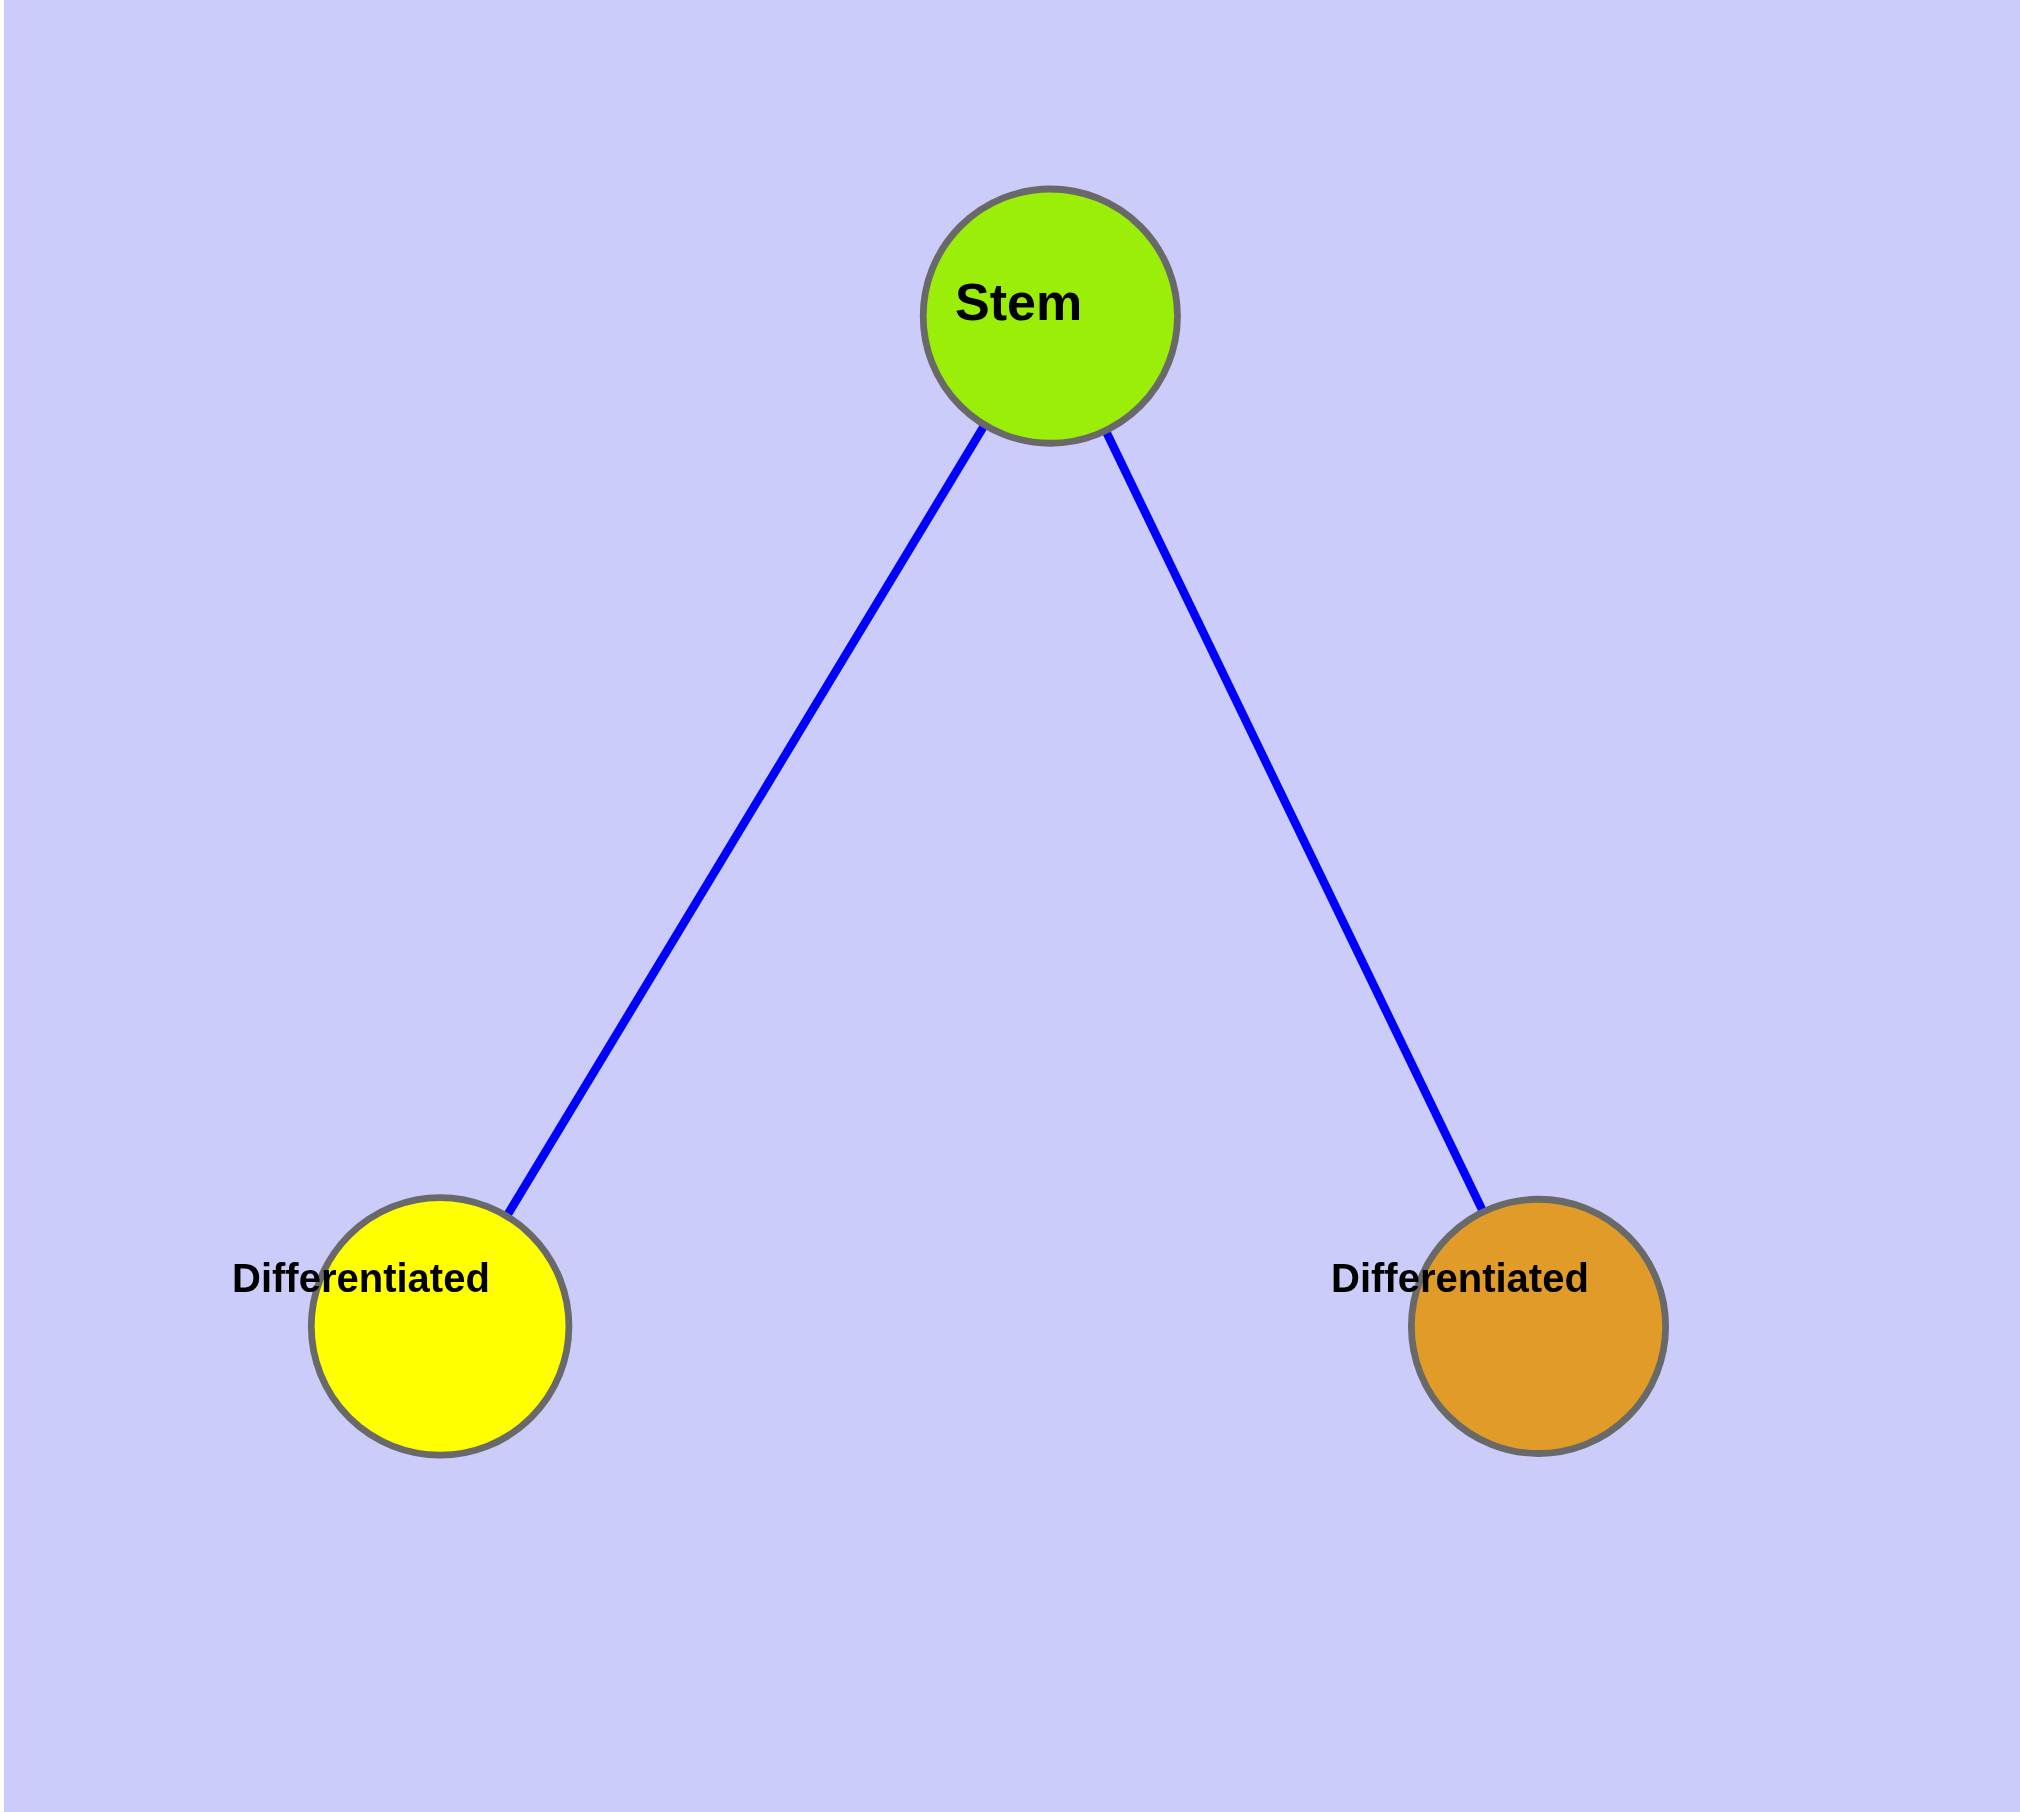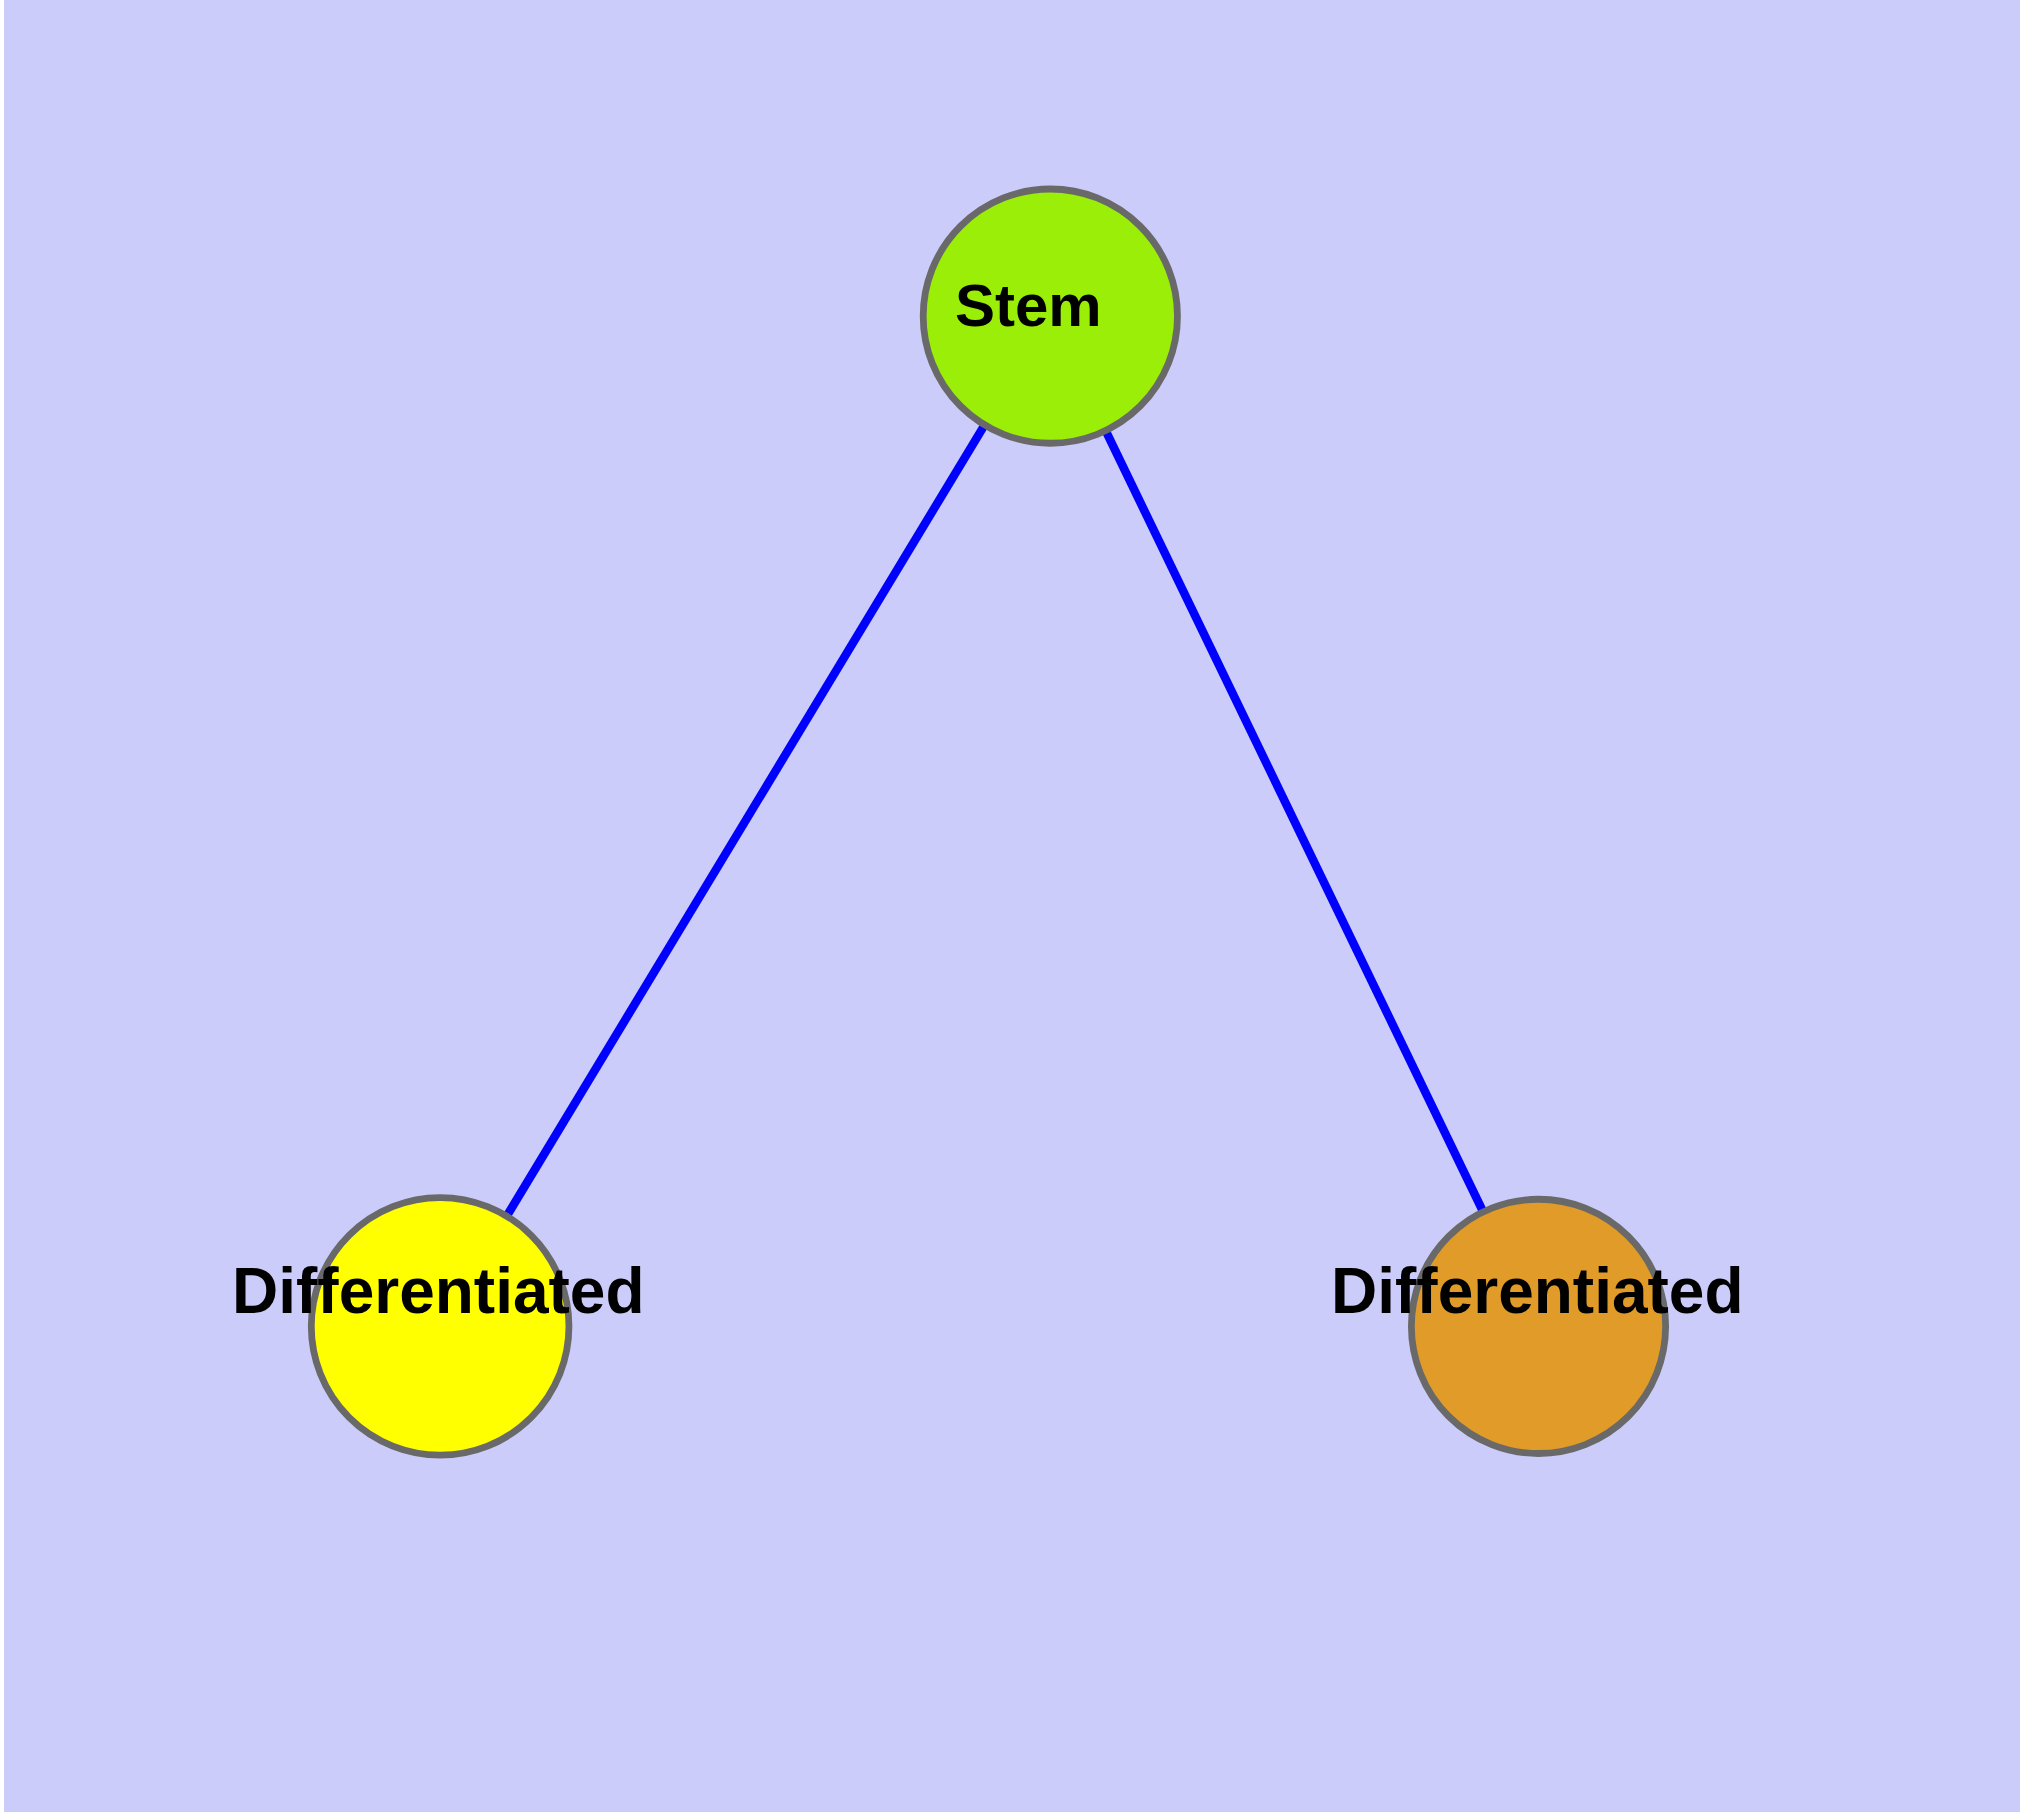--- a/index.html
+++ b/index.html
@@ -34,24 +34,24 @@
     position: absolute;
     text-align: center;
     font-weight: bold;
     color: #000000;
     white-space: nowrap;
     line-height: 1.08;
     pointer-events: none;
     -webkit-font-smoothing: antialiased;
   }
   .node-label.stem {
-    font-size: 60px;
+    font-size: 52px;
   }
   .node-label.leaf {
-    font-size: 64px;
+    font-size: 40px;
   }
 </style>
 </head>
 <body>
 
 <div id="canvas">
   <div id="plot-area"></div>
 
   <svg id="graph-svg" viewBox="0 0 2384 2138">
     <g id="edges-group">

